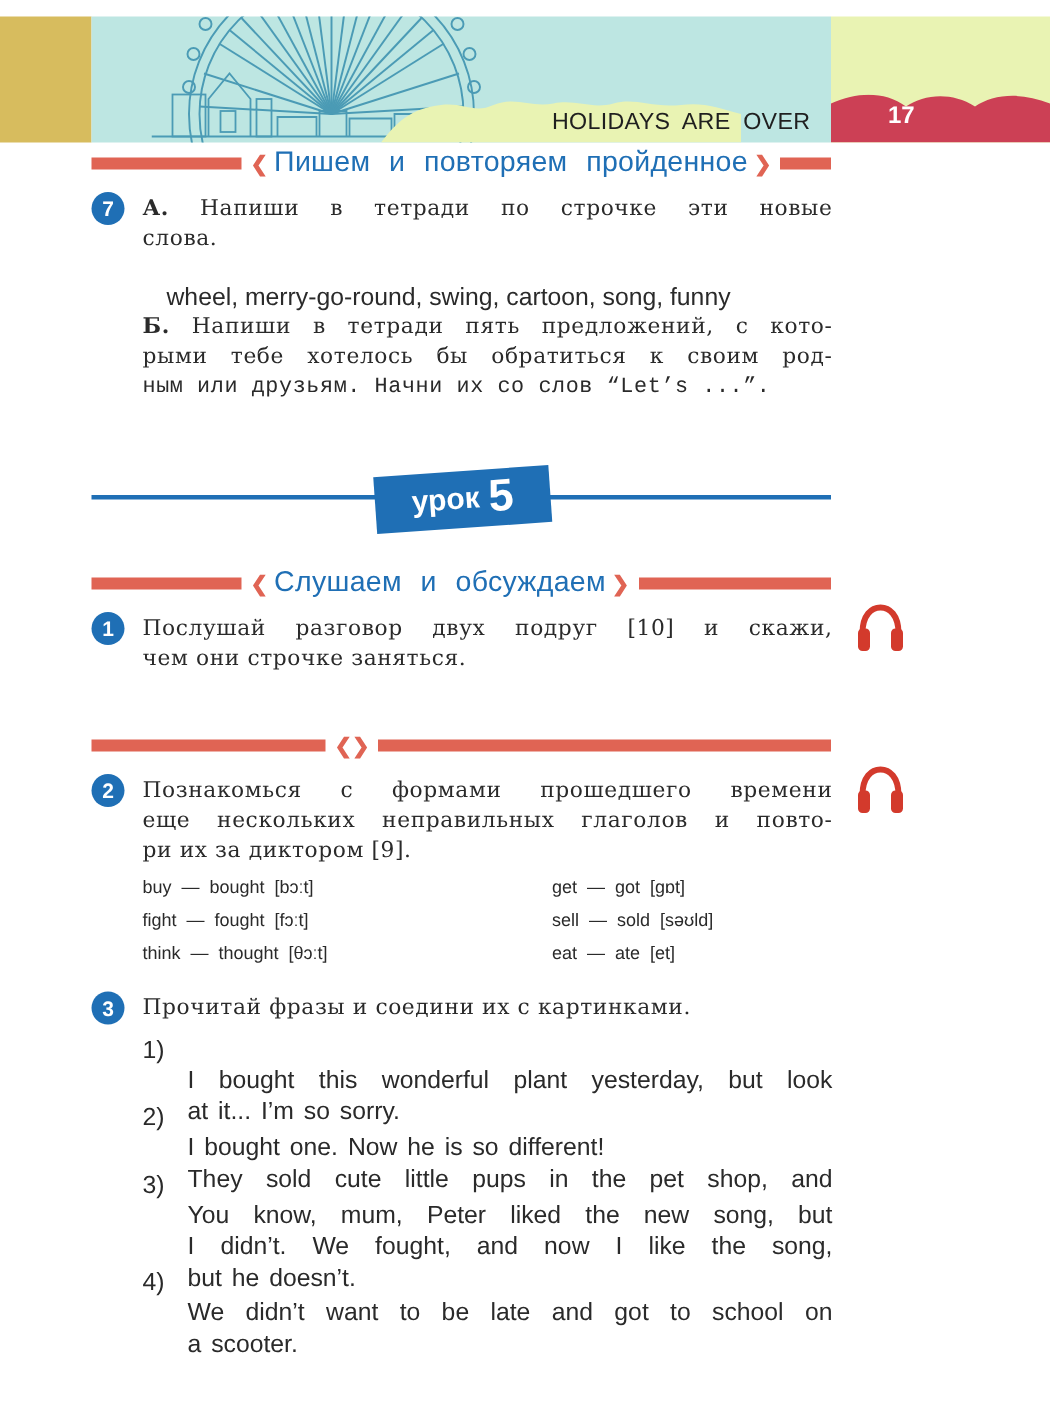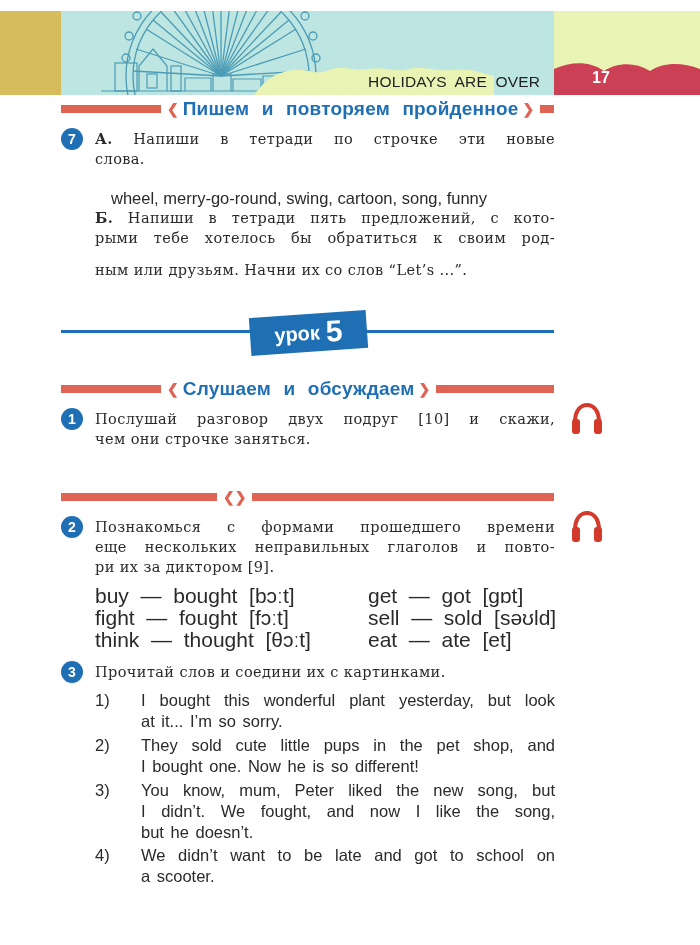--- a/index.html
+++ b/index.html
@@ -15,44 +15,44 @@
   .hdr-title-wave { position: absolute; left: 254px; top: 53px; width: 240px; height: 31px; }
   .hdr-title { position: absolute; left: 368px; top: 62px; font-size: 15.5px; color: #1f1f1f; letter-spacing: 0.2px; word-spacing: 4px; }
   .hdr-page-wave { position: absolute; left: 554px; top: 52px; width: 146px; height: 32px; }
   .hdr-page { position: absolute; left: 592px; top: 58px; font-size: 16px; font-weight: bold; color: #ffffff; }
 
   
   .sec-bar { position: absolute; left: 61px; width: 493px; height: 14px; }
   .sec-bar .line { position: absolute; left: 0; right: 0; top: 3px; height: 8px; background: #e06454; }
   .sec-bar .label-wrap { position: absolute; top: -5px; height: 24px; background: #fff; display: flex; align-items: center; padding: 0 6px; }
   .sec-bar .chev { color: #e06454; font-size: 14px; font-weight: bold; }
-  .sec-bar .label { color: #1f6fb5; font-weight: bold; font-size: 19px; word-spacing: 7px; padding: 0 4px; letter-spacing: 0.2px; }
+  .sec-bar .label { color: #1f6fb5; font-weight: normal; font-size: 19px; word-spacing: 7px; padding: 0 4px; letter-spacing: 0.2px; }
 
   
   .num { position: absolute; left: 61px; width: 22px; height: 22px; border-radius: 50%; background: #1f6fb5; color: #fff; font-weight: bold; font-size: 14px; text-align: center; line-height: 22px; }
 
   .ru { position: absolute; font-family: "DejaVu Serif", serif; font-size: 14.5px; color: #2a2a2a; line-height: 20px; text-align: justify; text-align-last: justify; letter-spacing: 0.4px; }
   .ru.last { text-align-last: left; }
   .ru b { font-weight: bold; }
   .en { position: absolute; font-family: "Liberation Sans", sans-serif; font-size: 16.5px; color: #2a2a2a; line-height: 21px; }
 
   .lesson-line { position: absolute; left: 61px; width: 493px; top: 330px; height: 3px; background: #1f6fb5; }
   .lesson-box { position: absolute; left: 250px; top: 314px; width: 117px; height: 38px; background: #1f6fb5; transform: rotate(-4deg); color: #fff; font-weight: bold; display: flex; align-items: center; justify-content: center; gap: 6px; }
   .lesson-box .w { font-size: 20px; }
   .lesson-box .n { font-size: 30px; }
 
   .headphones { position: absolute; width: 34px; height: 34px; }
 
   .verbs { position: absolute; left: 95px; top: 584px; width: 460px; }
-  .verb { position: absolute; font-size: 21px; color: #2a2a2a; white-space: pre; }
+  .verb { position: absolute; font-size: 12px; color: #2a2a2a; white-space: pre; }
 
   .items { position: absolute; left: 95px; top: 690px; width: 460px; }
   .item { position: absolute; left: 0; width: 460px; font-size: 16.5px; color: #2a2a2a; line-height: 21px; }
   .item .n { position: absolute; left: 0; top: 0; }
-  .item .t { position: absolute; left: 46px; right: 0; text-align: justify; text-align-last: justify; word-spacing: 2px; }
+  .item .t { position: absolute; left: 30px; right: 0; text-align: justify; text-align-last: justify; word-spacing: 2px; margin-top: 20px; }
   .item .t .l { display: block; }
   .item .t .l.last { text-align-last: left; }
 </style>
 </head>
 <body>
 
 <div class="header">
   <div class="hdr-gold"></div>
   <div class="hdr-sky">
     <svg class="hdr-wheel" width="240" height="200" viewBox="0 0 240 200">
@@ -123,21 +123,21 @@
     <span class="chev">❯</span>
   </div>
 </div>
 
 <div class="num" style="top:128px;">7</div>
 <div class="ru" style="left:95px; top:129px; width:460px;"><b>А.</b> <span>Напиши в тетради по строчке эти новые</span></div>
 <div class="ru last" style="left:95px; top:149px; width:460px;">слова.</div>
 <div class="en" style="left:95px; top:188px;margin-left:16px;">wheel,  merry-go-round,  swing,  cartoon,  song,  funny</div>
 <div class="ru" style="left:95px; top:208px; width:460px;"><b>Б.</b> <span>Напиши в тетради пять предложений, с кото-</span></div>
 <div class="ru" style="left:95px; top:228px; width:460px;">рыми тебе хотелось бы обратиться к своим род-</div>
-<div class="ru last" style="left:95px; top:260px; width:460px;">ным или друзьям. Начни их со слов “Let’s ...”.</div>
+<div class="ru last" style="left:95px; top:248px; width:460px;font-family:Liberation Mono, monospace;">ным или друзьям. Начни их со слов “Let’s ...”.</div>
 
 <div class="lesson-line"></div>
 <div class="lesson-box">
   <span class="w">урок</span>
   <span class="n">5</span>
 </div>
 
 <div class="sec-bar" style="top:382px;">
   <div class="line"></div>
   <div class="label-wrap" style="left:100px;">
@@ -177,35 +177,35 @@
 <div class="verbs">
   <div class="verb" style="left:0; top:0;">buy  —  bought  [bɔːt]</div>
   <div class="verb" style="left:0; top:22px;">fight  —  fought  [fɔːt]</div>
   <div class="verb" style="left:0; top:44px;">think  —  thought  [θɔːt]</div>
   <div class="verb" style="left:273px; top:0;">get  —  got  [gɒt]</div>
   <div class="verb" style="left:273px; top:22px;">sell  —  sold  [səʊld]</div>
   <div class="verb" style="left:273px; top:44px;">eat  —  ate  [et]</div>
 </div>
 
 <div class="num" style="top:661px;">3</div>
-<div class="ru last" style="left:95px; top:662px; width:460px; text-align-last:left;">Прочитай слов и соедини их с картинками.</div>
+<div class="ru last" style="left:95px; top:662px; width:460px; text-align-last:left;">Прочитай фразы и соедини их с картинками.</div>
 
 <div class="items">
   <div class="item" style="top:0;">
     <span class="n">1)</span>
     <div class="t">
       <span class="l">I bought this wonderful plant yesterday, but look</span>
       <span class="l last">at it... I’m so sorry.</span>
     </div>
   </div>
   <div class="item" style="top:45px;">
     <span class="n">2)</span>
     <div class="t">
+      <span class="l last">I bought one. Now he is so different!</span>
       <span class="l">They sold cute little pups in the pet shop, and</span>
-      <span class="l last">I bought one. Now he is so different!</span>
     </div>
   </div>
   <div class="item" style="top:90px;">
     <span class="n">3)</span>
     <div class="t">
       <span class="l">You know, mum, Peter liked the new song, but</span>
       <span class="l">I didn’t. We fought, and now I like the song,</span>
       <span class="l last">but he doesn’t.</span>
     </div>
   </div>

